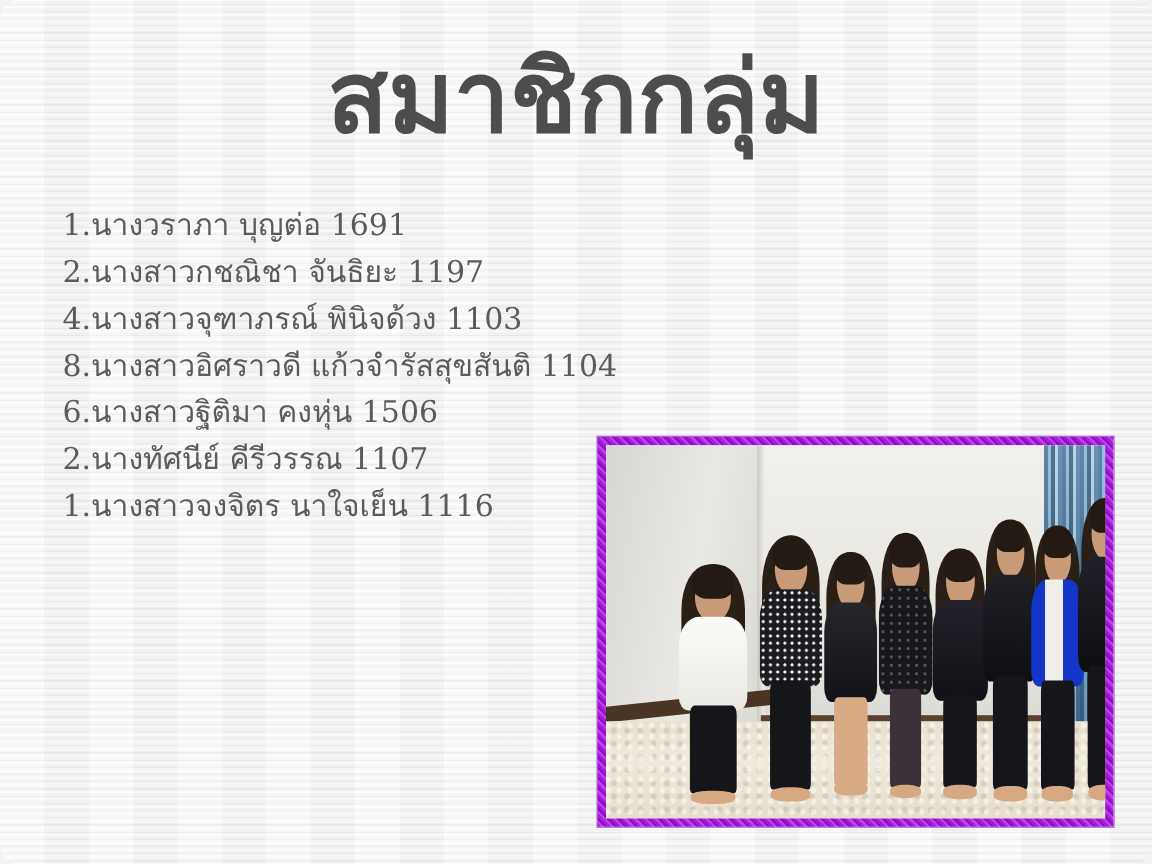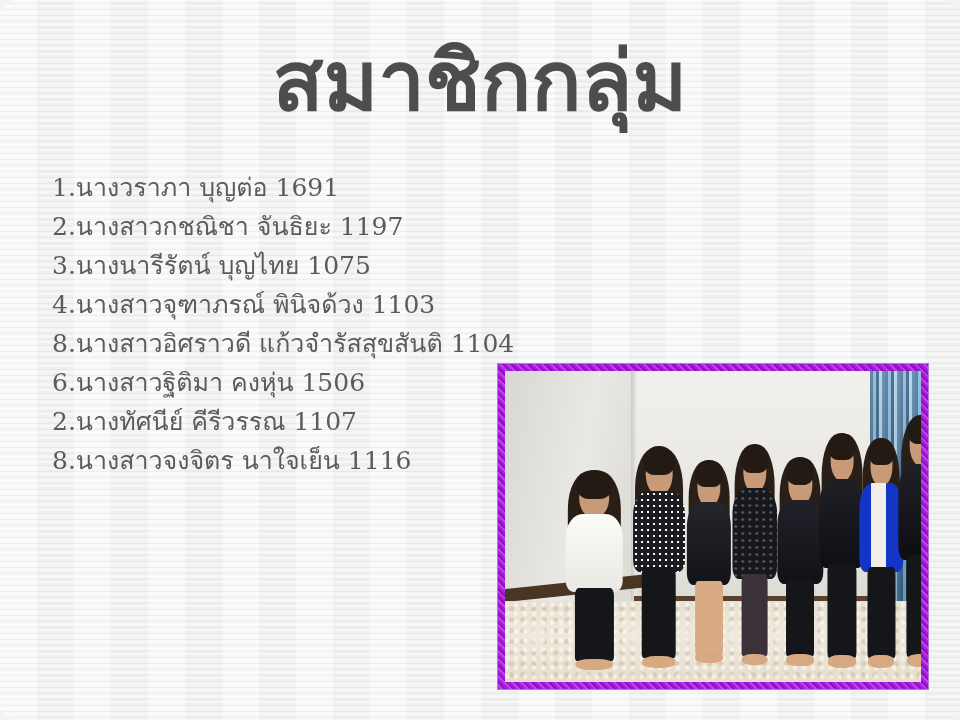--- a/index.html
+++ b/index.html
@@ -133,26 +133,25 @@
 </head>
 <body>
 
 <div id="slide" data-interactable="false">
 
   <div id="title" data-interactable="false">สมาชิกกลุ่ม</div>
 
   <ul id="member-list" data-interactable="false">
     <li data-interactable="false"><span data-interactable="false">1.นางวราภา บุญต่อ 1691</span></li>
     <li data-interactable="false"><span data-interactable="false">2.นางสาวกชณิชา จันธิยะ 1197</span></li>
-    <li data-interactable="false"><span data-interactable="false">3.นางนารีรัตน์ บุญไทย 1075</span></li>
     <li data-interactable="false"><span data-interactable="false">4.นางสาวจุฑาภรณ์ พินิจด้วง 1103</span></li>
     <li data-interactable="false"><span data-interactable="false">8.นางสาวอิศราวดี แก้วจำรัสสุขสันติ 1104</span></li>
     <li data-interactable="false"><span data-interactable="false">6.นางสาวฐิติมา คงหุ่น 1506</span></li>
     <li data-interactable="false"><span data-interactable="false">2.นางทัศนีย์ คีรีวรรณ 1107</span></li>
-    <li data-interactable="false"><span data-interactable="false">8.นางสาวจงจิตร นาใจเย็น 1116</span></li>
+    <li data-interactable="false"><span data-interactable="false">1.นางสาวจงจิตร นาใจเย็น 1116</span></li>
   </ul>
 
   <div id="photo-frame" data-interactable="false">
     <div id="photo" data-interactable="false">
       <div class="wall-left" data-interactable="false"></div>
       <div class="wall-mid" data-interactable="false"></div>
       <div class="wall-corner" data-interactable="false"></div>
       <div class="curtain" data-interactable="false"></div>
       <div class="curtain-b" data-interactable="false"></div>
       <div class="baseboard" data-interactable="false"></div>

